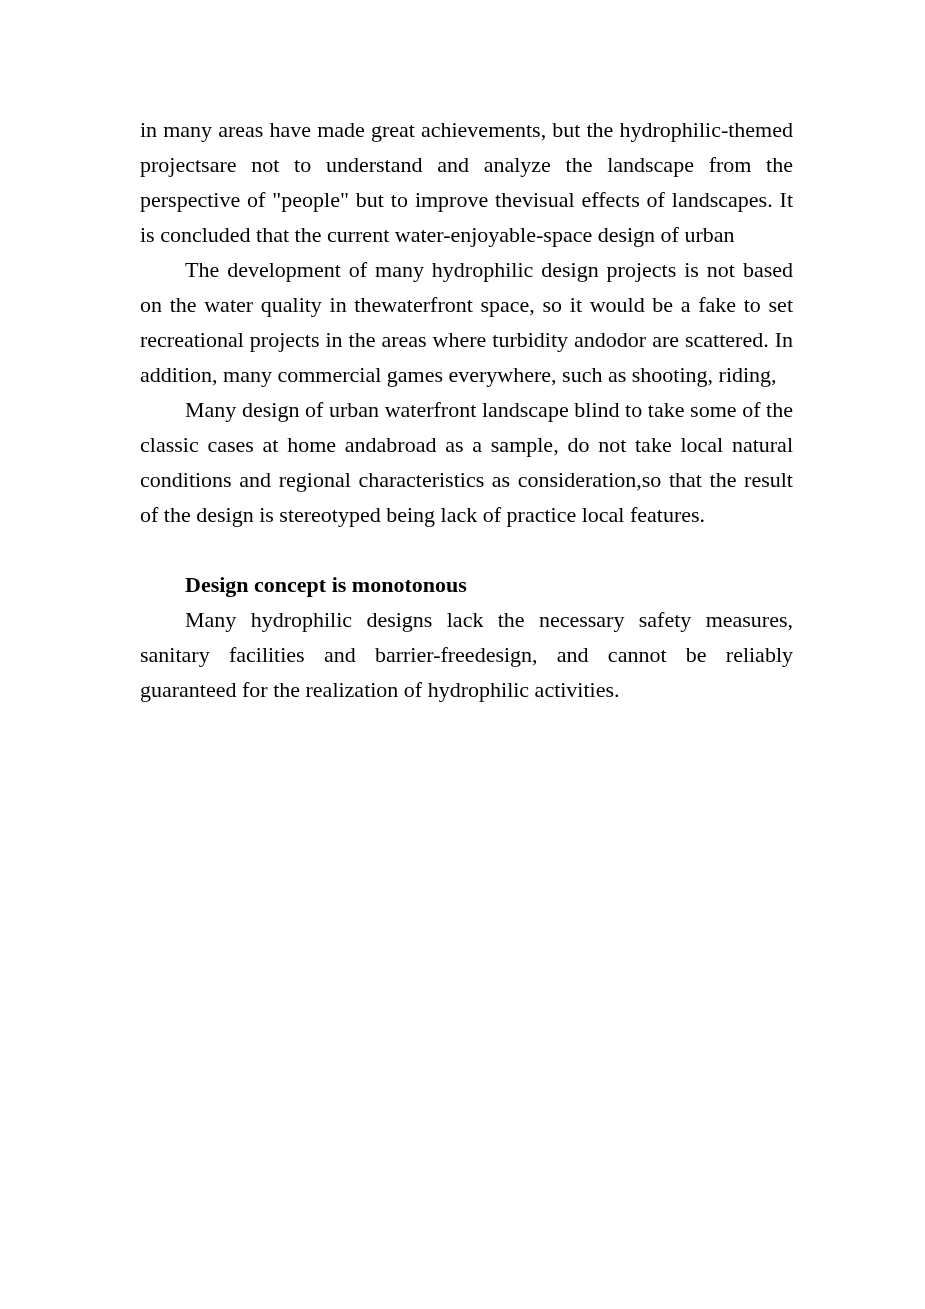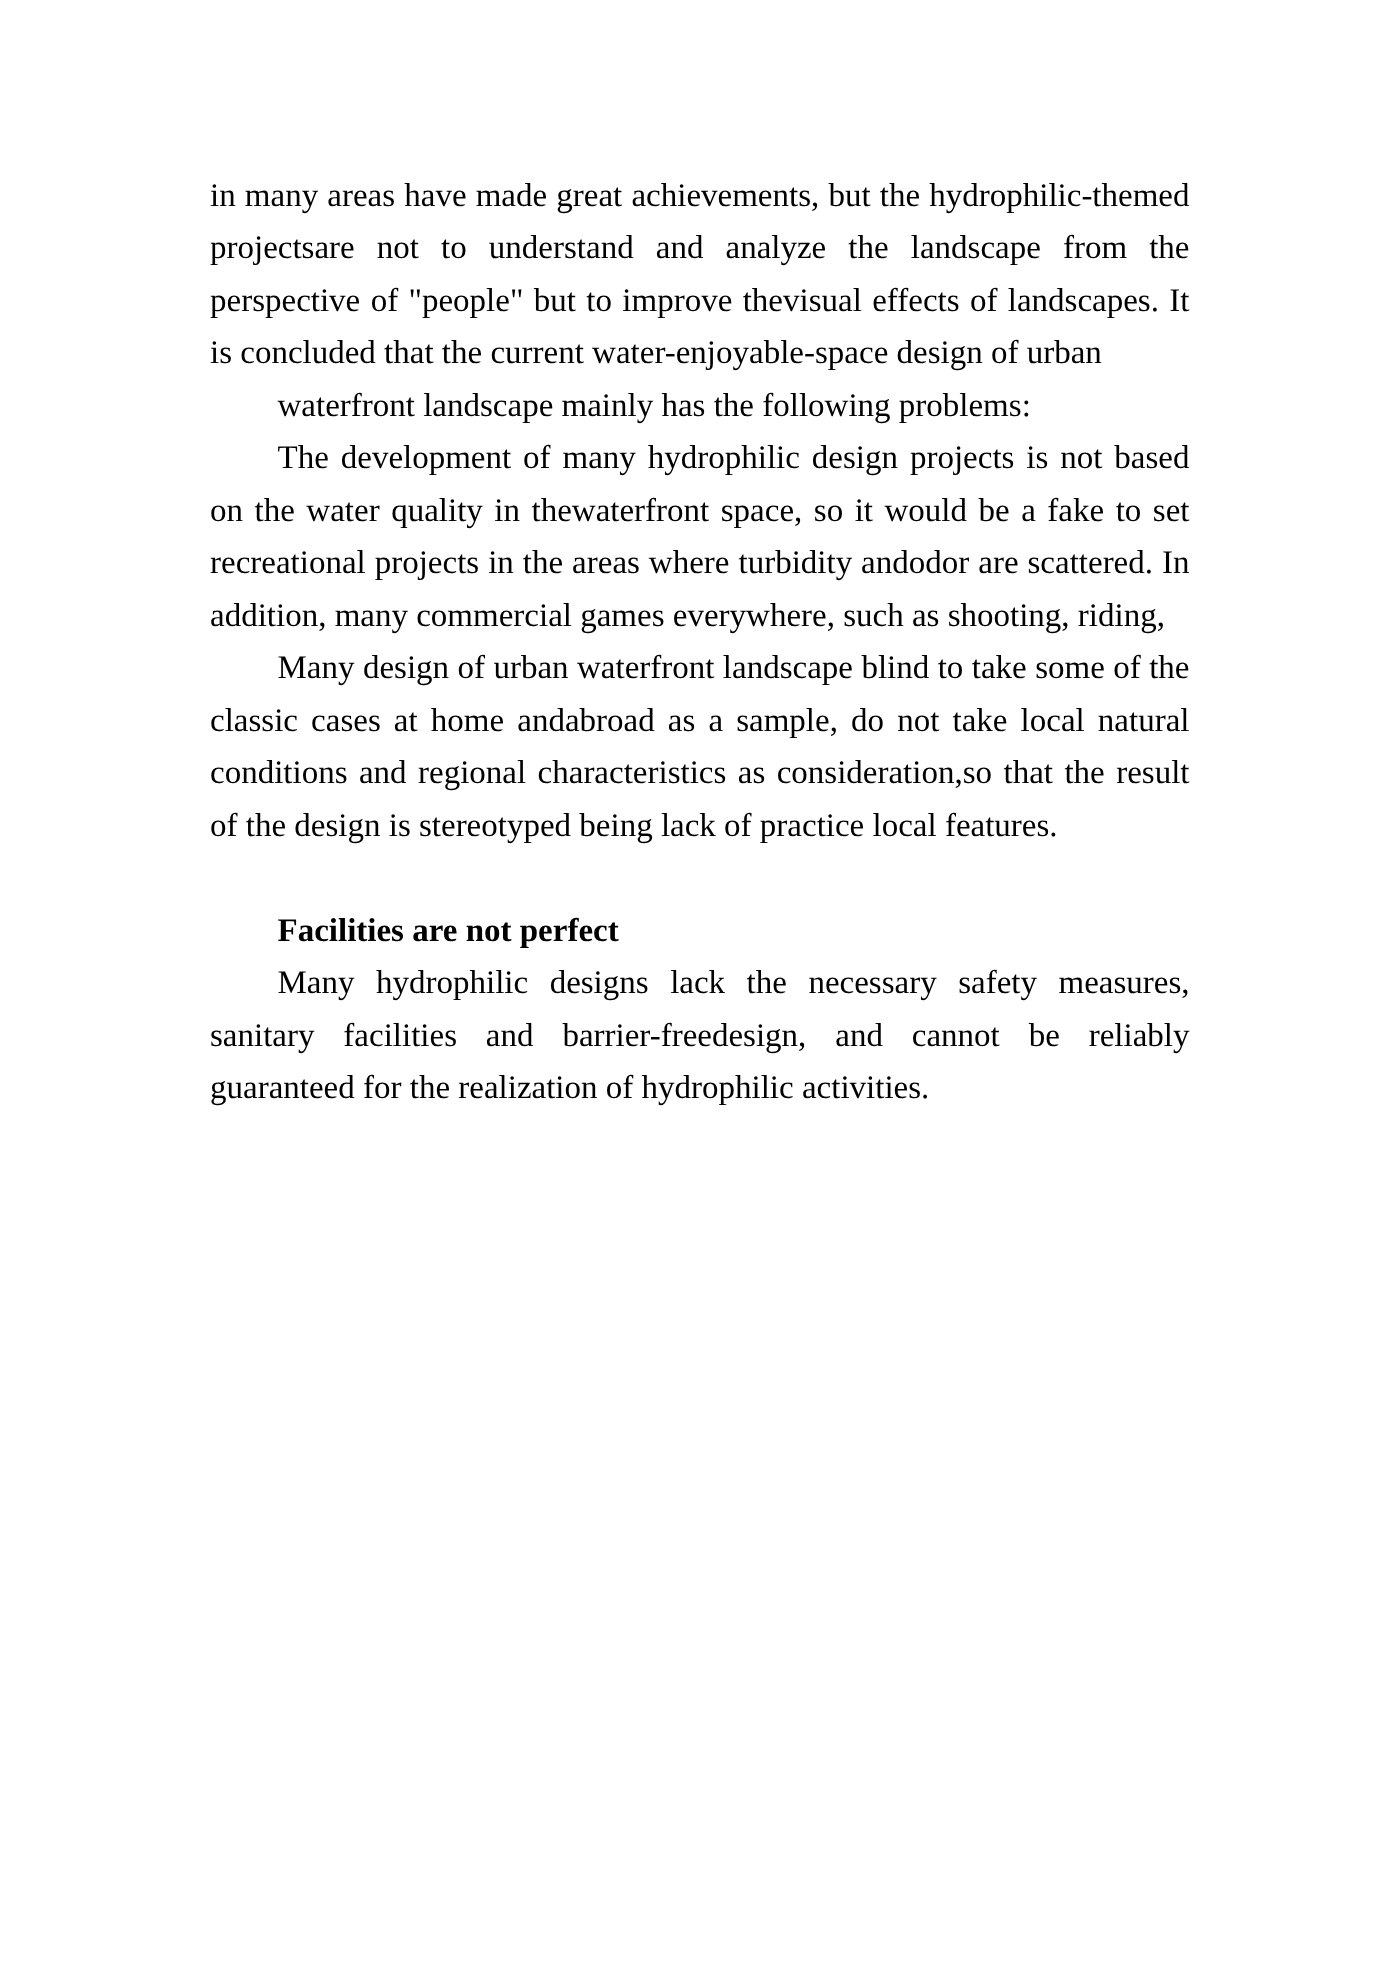--- a/index.html
+++ b/index.html
@@ -42,29 +42,28 @@
   }
 </style>
 </head>
 <body>
 
 <div class="page">
   <div class="content">
 
     <p class="para continuation">in many areas have made great achievements, but the hydrophilic-themed projectsare not to understand and analyze the landscape from the perspective of "people" but to improve thevisual effects of landscapes. It is concluded that the current water-enjoyable-space design of urban</p>
 
-    <p class="para">waterfront landscape mainly has the following problems:</p>
 
 
     <p class="para">The development of many hydrophilic design projects is not based on the water quality in thewaterfront space, so it would be a fake to set recreational projects in the areas where turbidity andodor are scattered. In addition, many commercial games everywhere, such as shooting, riding,</p>
 
 
 
     <p class="para">Many design of urban waterfront landscape blind to take some of the classic cases at home andabroad as a sample, do not take local natural conditions and regional characteristics as consideration,so that the result of the design is stereotyped being lack of practice local features.</p>
 
+    <h2 class="heading">Design concept is monotonous</h2>
 
 
-    <h2 class="heading">Facilities are not perfect</h2>
 
     <p class="para">Many hydrophilic designs lack the necessary safety measures, sanitary facilities and barrier-freedesign, and cannot be reliably guaranteed for the realization of hydrophilic activities.</p>
 
   </div>
 </div>
 
 </body></html>

